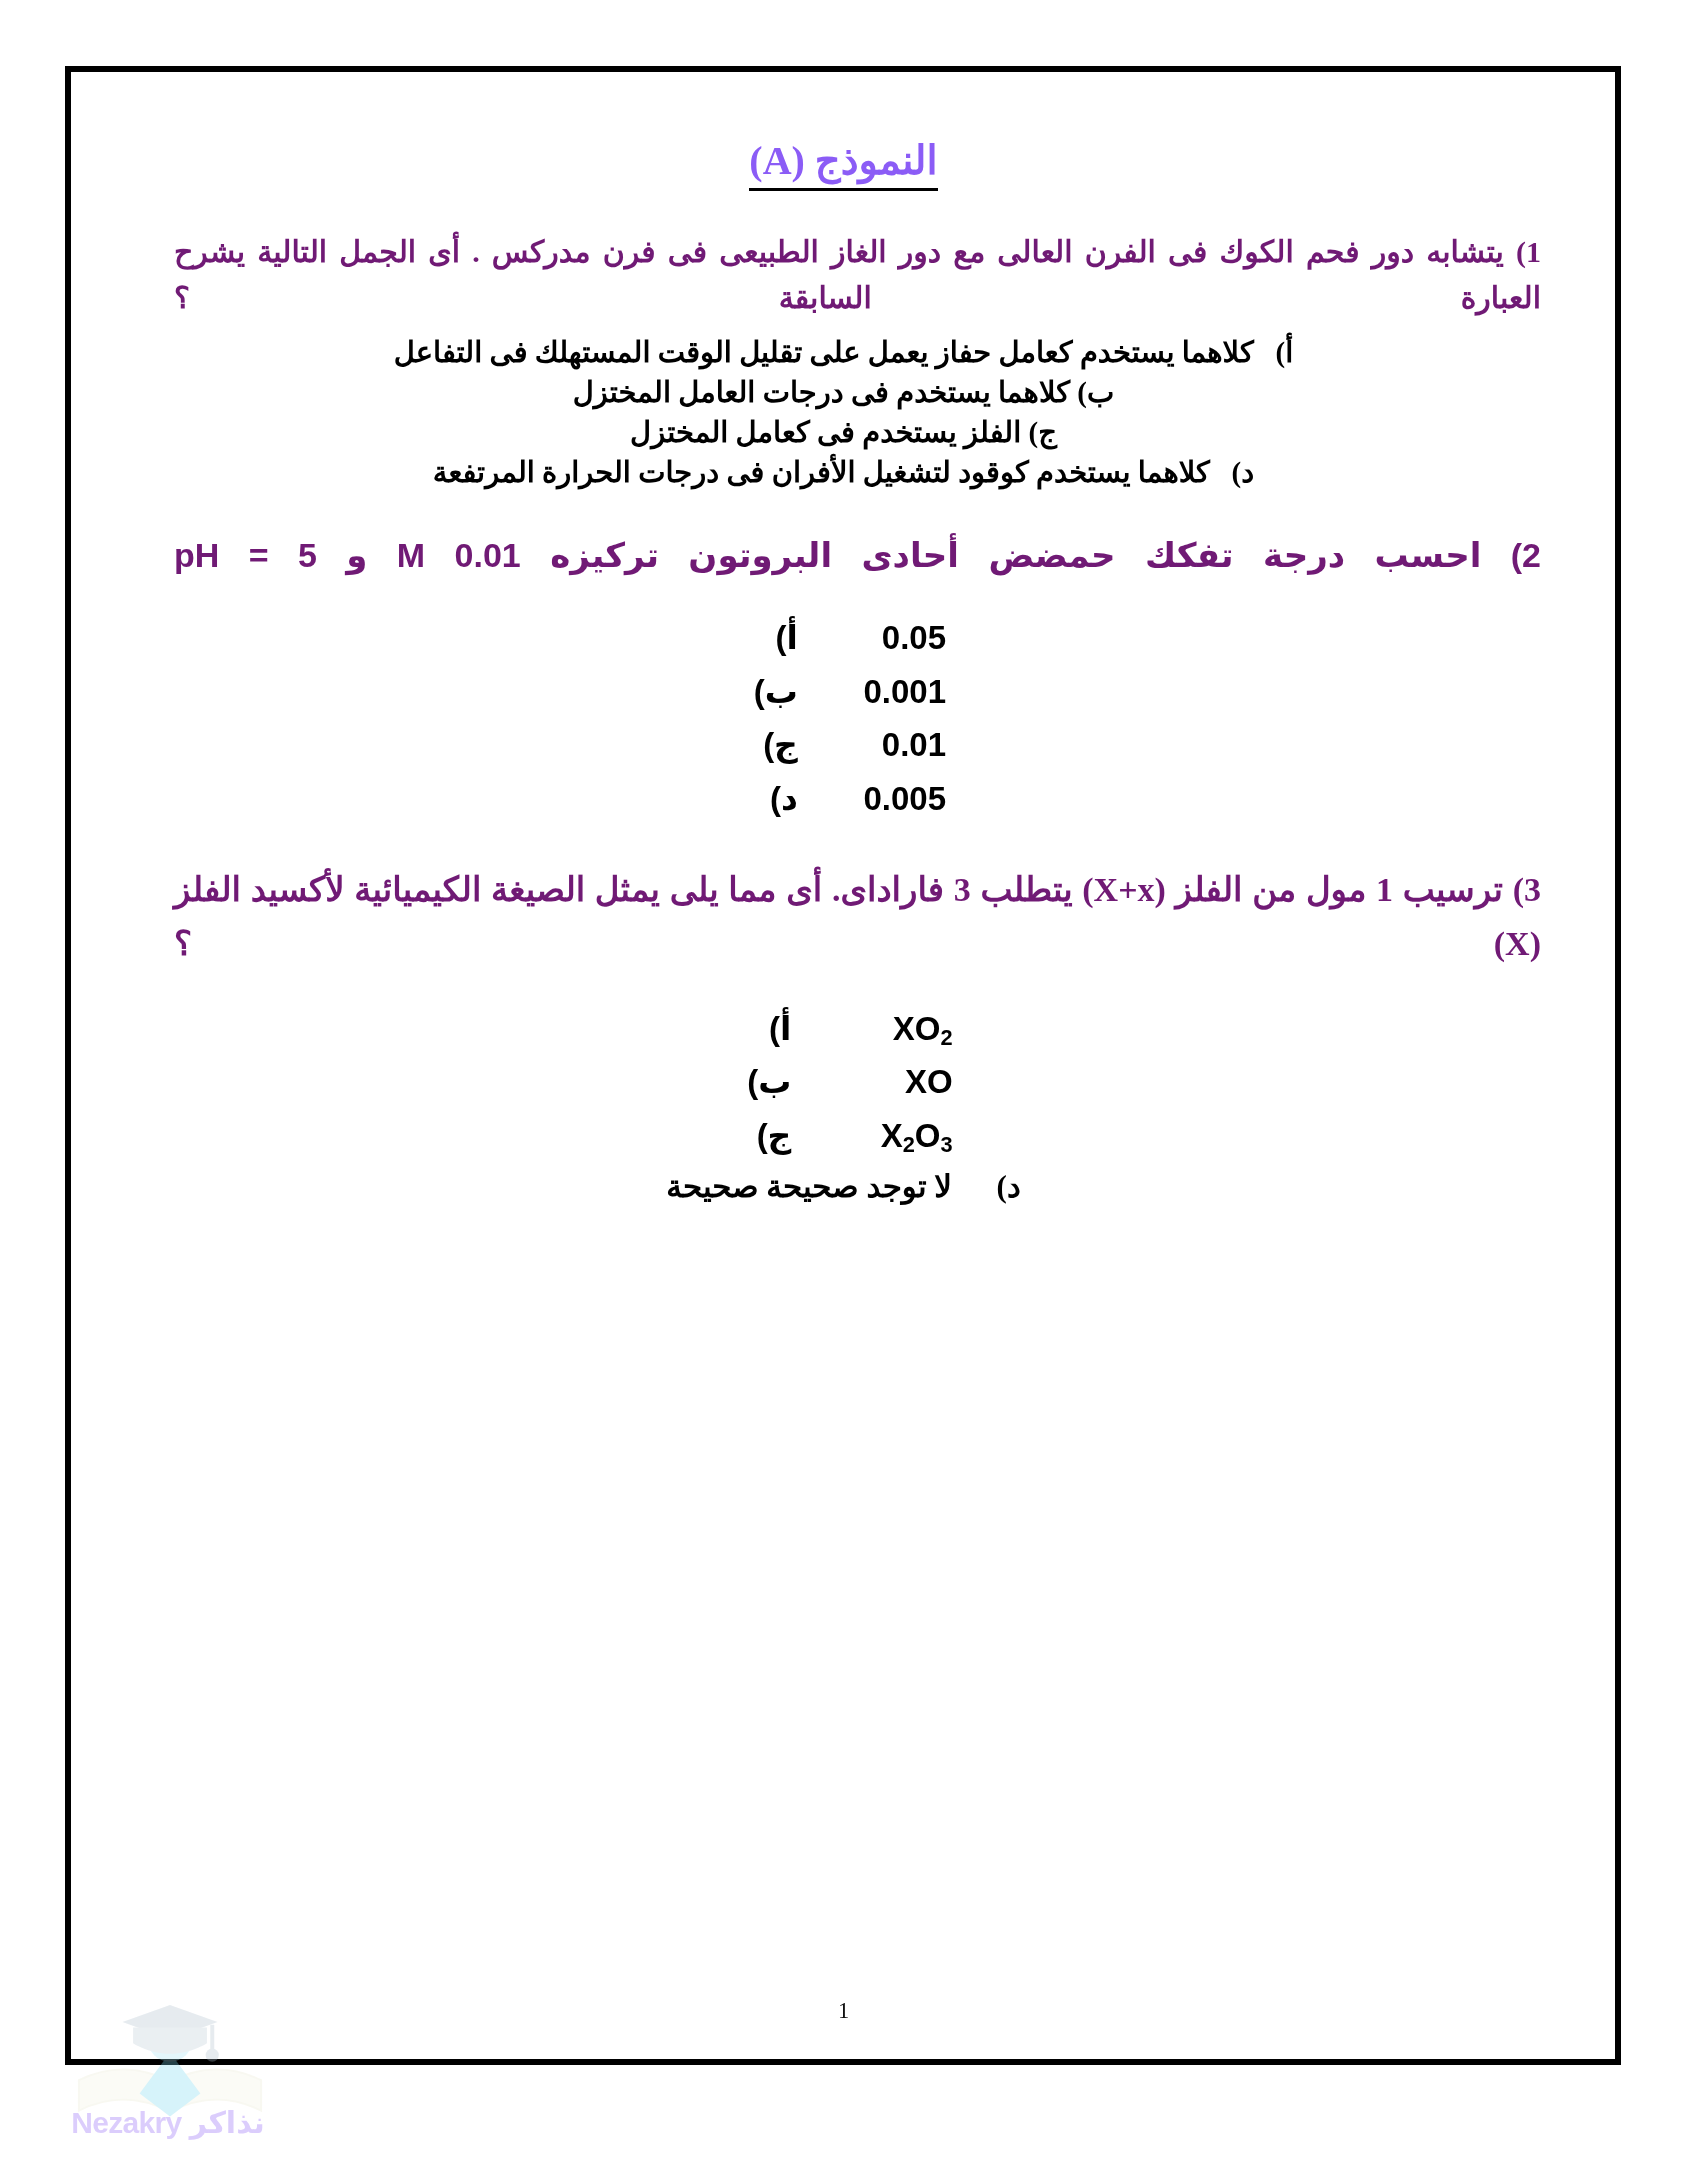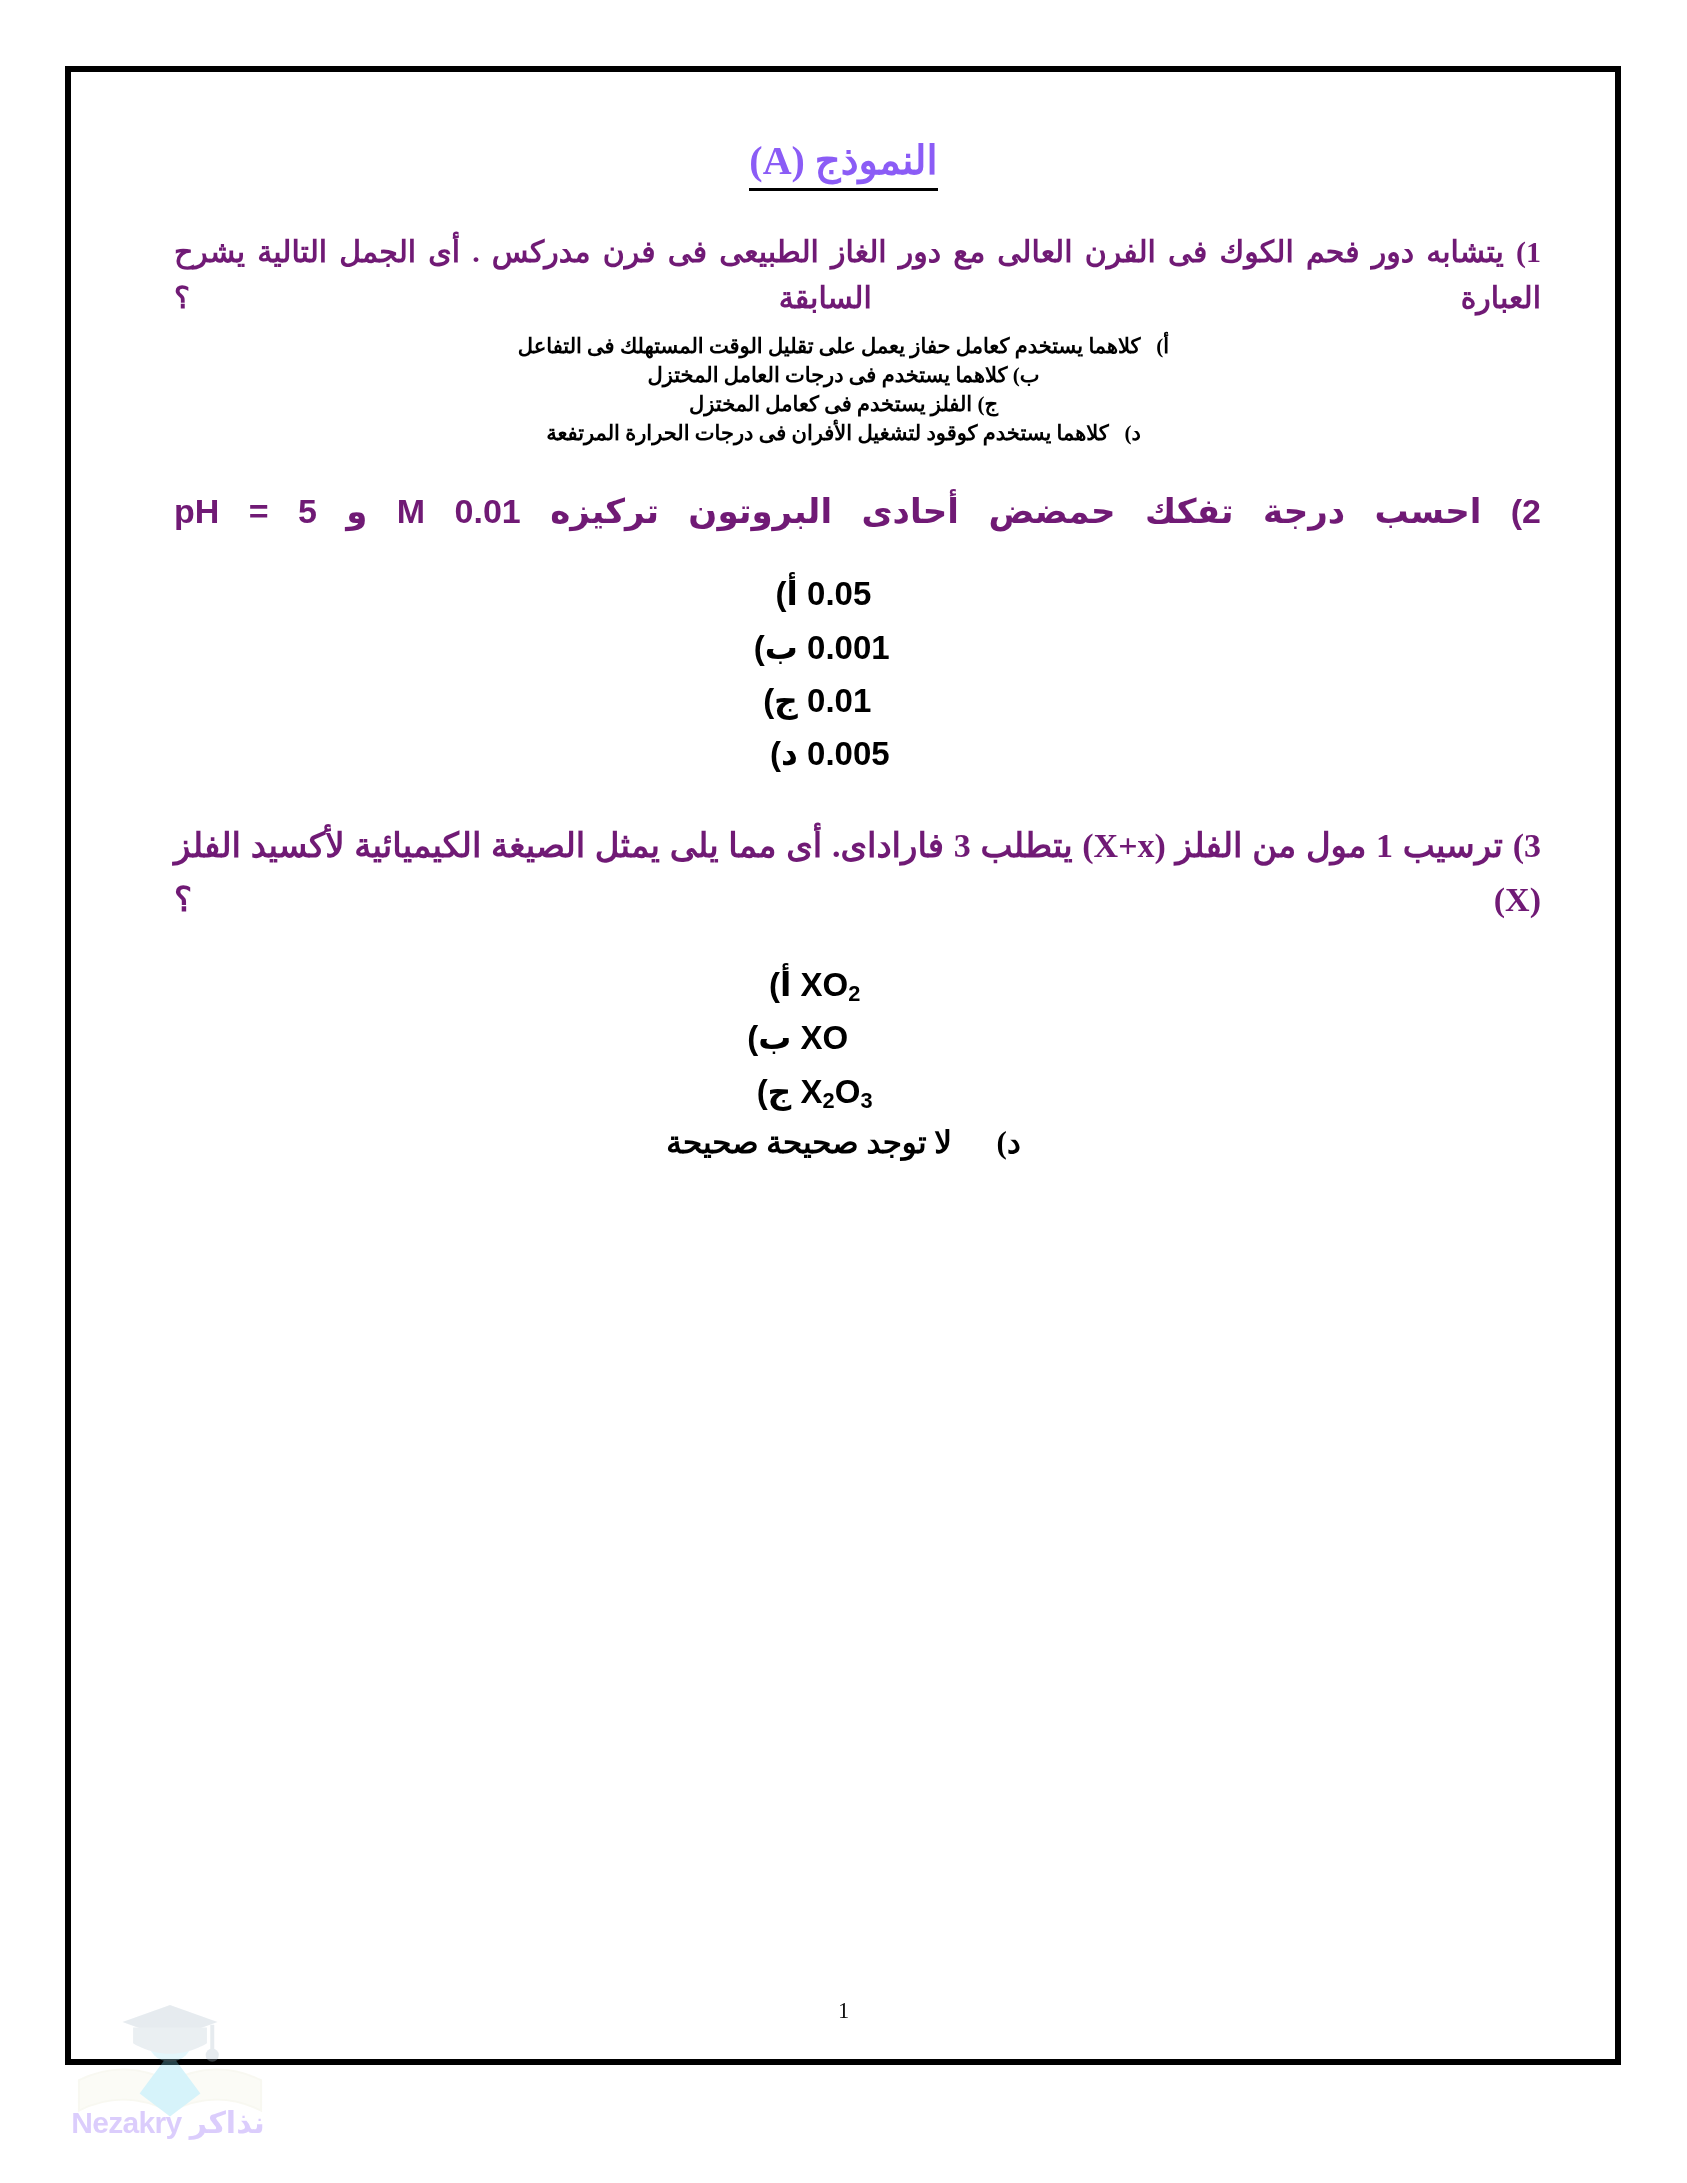--- a/index.html
+++ b/index.html
@@ -76,21 +76,21 @@
   }
 
   .opts {
     margin-top: 10.6px;
     direction: rtl;
   }
   
   .opt-line {
     font-family: "Liberation Serif", "DejaVu Serif", serif;
     font-weight: bold;
-    font-size: 21px;
+    font-size: 29px;
     line-height: 1.38;
     color: #000;
     text-align: center;
     white-space: nowrap;
   }
   .opt-line.indent-a { padding-right: 0; }
 
   
   .opts-num {
     margin-top: 30px;
@@ -108,21 +108,21 @@
   .opt-num .lbl {
     display: inline-block;
     min-width: 57px;
     text-align: right;
   }
   .opt-num .val {
     display: inline-block;
     direction: ltr;
     unicode-bidi: embed;
     min-width: 139px;
-    text-align: left;
+    text-align: right;
   }
   .opt-num .val.wide { min-width: 152px; }
   .opt-num.arabic {
     font-family: "Liberation Serif", "DejaVu Serif", serif;
     font-size: 31px;
   }
   .opt-num.arabic .val {
     direction: rtl;
     min-width: 0;
     text-align: right;

